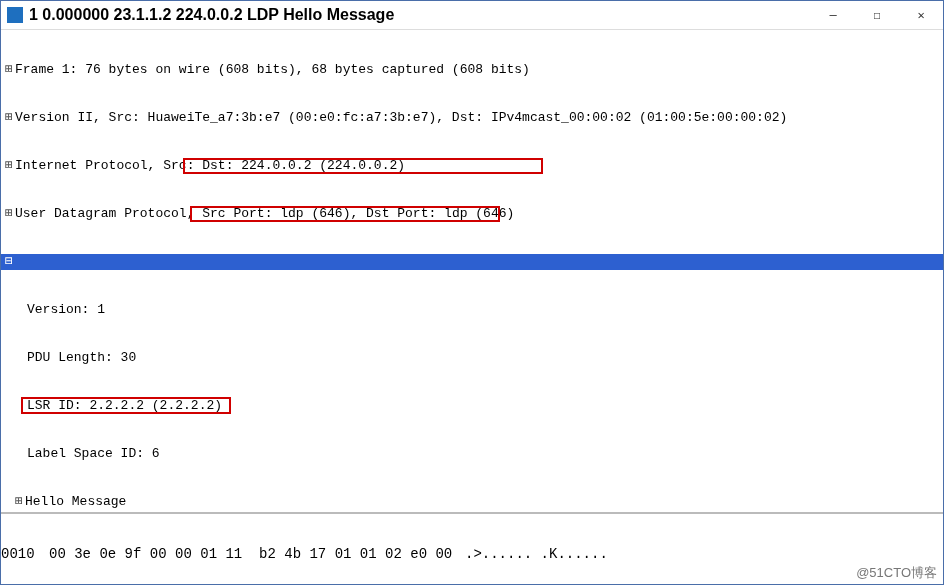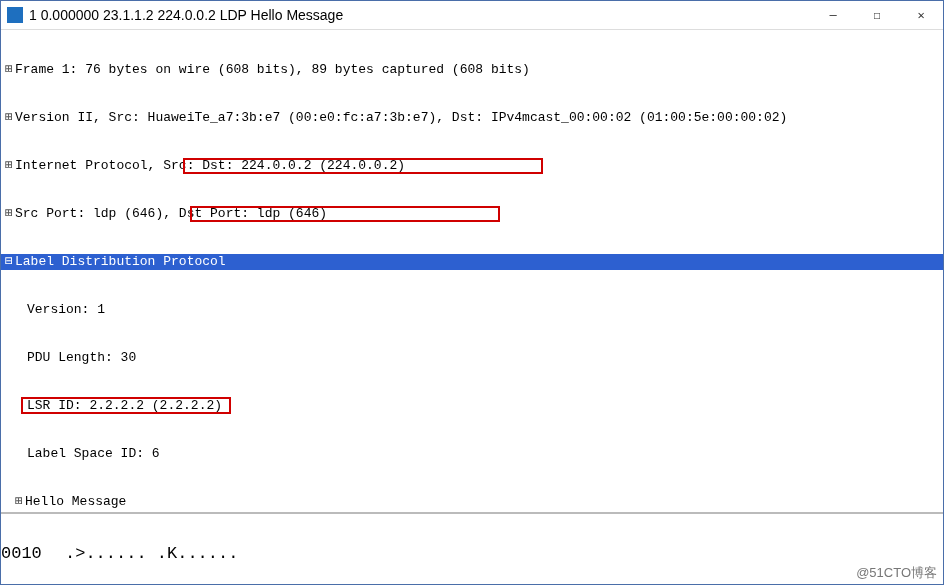--- a/index.html
+++ b/index.html
@@ -1,30 +1,30 @@
 <!DOCTYPE html>
 <html><head>
 <meta charset="utf-8">
 <style>
   html,body{margin:0;padding:0;font-family:"Segoe UI",Arial,sans-serif;font-size:12px;background:#fff;color:#000;}
   .window{width:944px;height:585px;border:1px solid #4a6ea9;box-sizing:border-box;display:flex;flex-direction:column;position:relative;}
   .titlebar{height:28px;background:#fff;display:flex;align-items:center;border-bottom:1px solid #ddd;}
   .titlebar .icon{width:16px;height:16px;background:#1e6fbf;margin:0 6px;display:inline-block;}
-  .titlebar .title{flex:1;font-size:14px;color:#000;}
+  .titlebar .title{flex:1;font-size:16px;color:#000;font-weight:bold;}
   .winbtns{display:flex;height:100%;}
   .winbtn{width:44px;display:flex;align-items:center;justify-content:center;font-family:Consolas,monospace;color:#333;}
   .panes{flex:1;display:flex;flex-direction:column;overflow:hidden;}
   .tree{flex:1;background:#fff;font-family:Consolas,"Courier New",monospace;font-size:13px;line-height:16px;overflow:auto;white-space:pre;}
   .row{display:flex;align-items:flex-start;padding:0 2px;position:relative;}
   .exp{width:12px;display:inline-block;text-align:center;color:#555;}
   .row.indent1{padding-left:26px;}
   .row.selected{background:#2d60d0;color:#fff;}
   .row.selected .exp{color:#fff;}
   .redbox{position:absolute;border:2px solid #d00000;pointer-events:none;box-sizing:border-box;}
-  .hex{height:70px;border-top:2px solid #bbb;font-family:Consolas,"Courier New",monospace;font-size:17px;line-height:16px;background:#fff;overflow:auto;white-space:pre;}
+  .hex{height:70px;border-top:2px solid #bbb;font-family:Consolas,"Courier New",monospace;font-size:14px;line-height:16px;background:#fff;overflow:auto;white-space:pre;}
   .hexline{display:flex;}
   .hoff{width:48px;color:#000;}
   .hbytes{width:400px;}
   .hasc{padding-left:16px;}
   .watermark{position:absolute;right:6px;bottom:2px;color:#777;font-size:13px;font-family:Arial,sans-serif;margin-left:16px;}
 </style>
 </head>
 <body>
 
 <div class="window">
@@ -33,41 +33,42 @@
     <span class="title">1 0.000000 23.1.1.2 224.0.0.2 LDP Hello Message</span>
     <div class="winbtns">
       <div class="winbtn">—</div>
       <div class="winbtn">☐</div>
       <div class="winbtn">✕</div>
     </div>
   </div>
 
   <div class="panes">
     <div class="tree" style="position:relative;">
-      <div class="row"><span class="exp">⊞</span><span>Frame 1: 76 bytes on wire (608 bits), 89 bytes captured (608 bits)</span></div>
+      <div class="row"><span class="exp">⊞</span><span>Frame 1: 76 bytes on wire (608 bits), 68 bytes captured (608 bits)</span></div>
       <div class="row"><span class="exp">⊞</span><span>Version II, Src: HuaweiTe_a7:3b:e7 (00:e0:fc:a7:3b:e7), Dst: IPv4mcast_00:00:02 (01:00:5e:00:00:02)</span></div>
       <div class="row" style="position:relative;"><span class="exp">⊞</span><span>Internet Protocol, Src: </span><span>Dst: 224.0.0.2 (224.0.0.2)</span>
         <span class="redbox" style="left:182px;top:0;width:360px;height:16px;"></span>
       </div>
-      <div class="row" style="position:relative;"><span class="exp">⊞</span><span>Src Port: ldp (646), Dst Port: ldp (646)</span>
+      <div class="row" style="position:relative;"><span class="exp">⊞</span><span>User Datagram Protocol, </span><span>Src Port: ldp (646), Dst Port: ldp (646)</span>
         <span class="redbox" style="left:189px;top:0;width:310px;height:16px;"></span>
       </div>
-      <div class="row selected"><span class="exp">⊟</span><span>Label Distribution Protocol</span></div>
+      <div class="row selected"><span class="exp">⊟</span></div>
       <div class="row indent1"><span>Version: 1</span></div>
       <div class="row indent1"><span>PDU Length: 30</span></div>
       <div class="row indent1" style="position:relative;font-family:Liberation Mono, monospace;"><span>LSR ID: 2.2.2.2 (2.2.2.2)</span>
         <span class="redbox" style="left:20px;top:-1px;width:210px;height:17px;"></span>
       </div>
       <div class="row indent1"><span>Label Space ID: 6</span></div>
       <div class="row indent1"><span class="exp" style="margin-left:-14px;">⊞</span><span>Hello Message</span></div>
     </div>
 
     <div class="hex">
       <div class="hexline">
         <span class="hoff">0010</span>
+        <span class="hbytes"><span>00 3e 0e 9f 00 00 01 11  b2 4b 17 01 01 02 e0 00</span></span>
         <span class="hasc"><span>.&gt;...... .K......</span></span>
       </div>
       
       
       
     </div>
   </div>
   <div class="watermark">@51CTO博客</div>
 </div>
 

